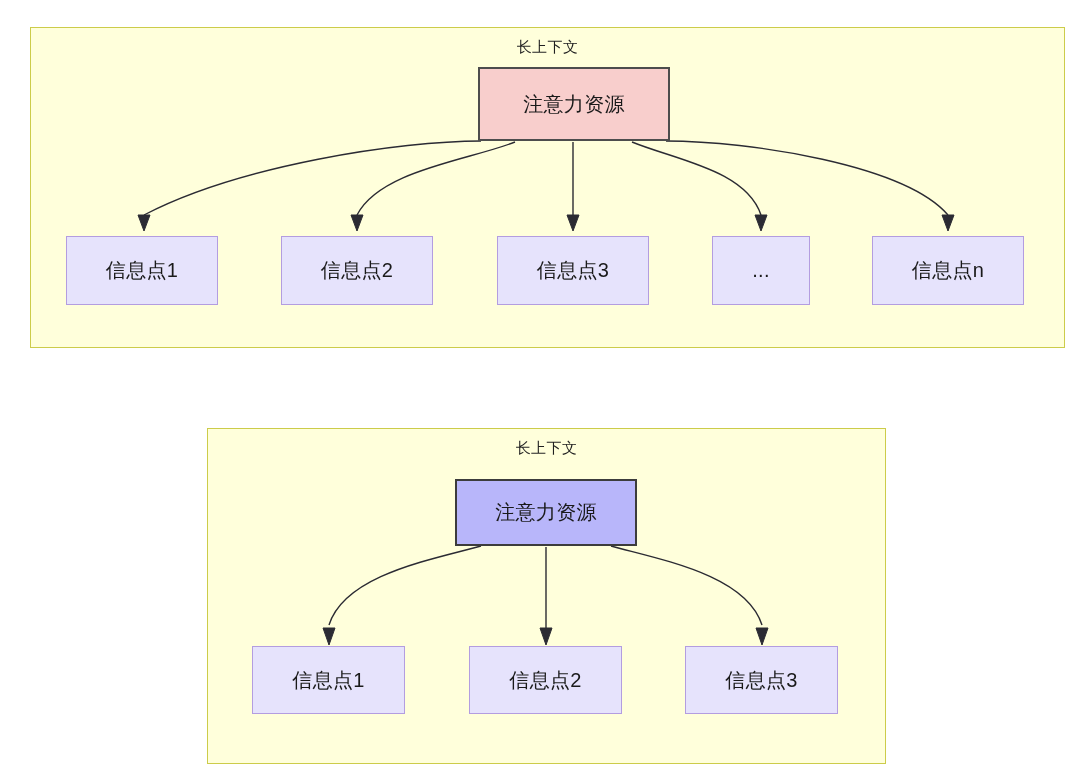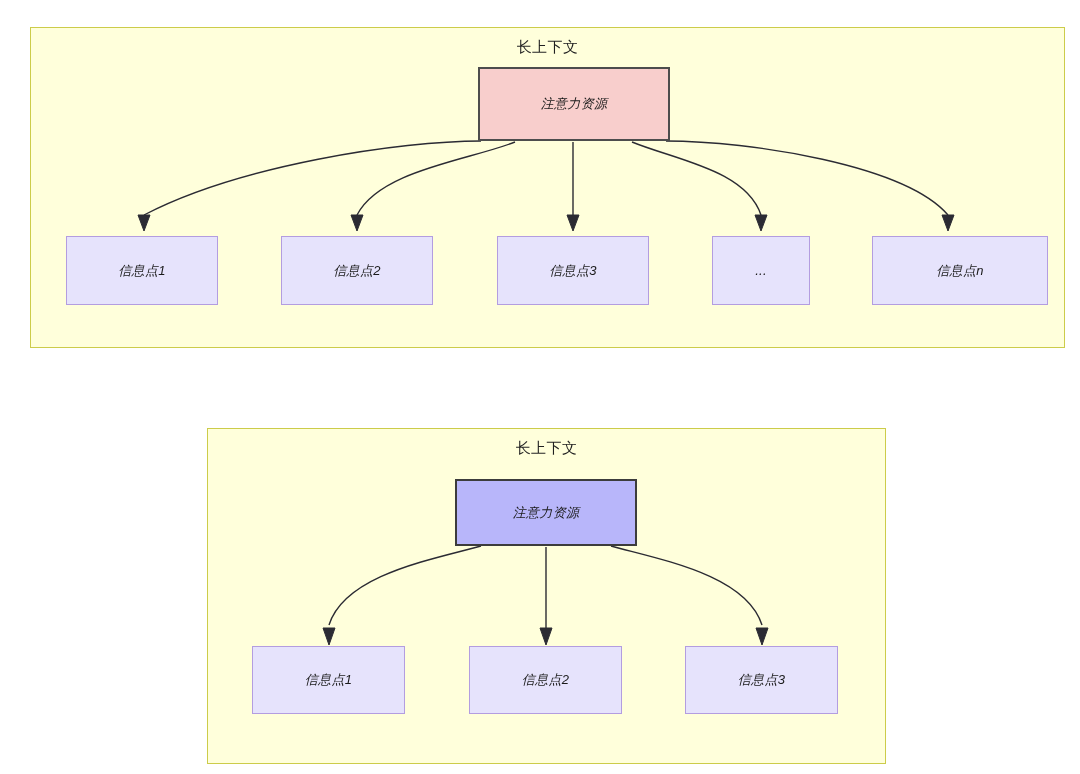--- a/index.html
+++ b/index.html
@@ -36,24 +36,23 @@
     font-size: 15px;
     color: #1f1f1f;
     letter-spacing: .4px;
   }
   .node {
     position: absolute;
     box-sizing: border-box;
     display: flex;
     align-items: center;
     justify-content: center;
-    font-size: 13px;
+    font-size: 20px;
     color: #1a1a1a;
     letter-spacing: .3px;
-    font-style: italic;
   }
   .node-attn-pink {
     background: #F8CECC;
     border: 2.2px solid #4D4D4D;
   }
   .node-attn-blue {
     background: #B8B6FA;
     border: 2.2px solid #3C3C3C;
   }
   .node-info {
@@ -120,21 +119,21 @@
   </div>
 
   <div class="node node-info" style="left:497px; top:236px; width:152px; height:69px;">
     <span>信息点3</span>
   </div>
 
   <div class="node node-info" style="left:712px; top:236px; width:98px; height:69px;">
     <span>...</span>
   </div>
 
-  <div class="node node-info" style="left:872px; top:236px; width:176px; height:69px;">
+  <div class="node node-info" style="left:872px; top:236px; width:152px; height:69px;">
     <span>信息点n</span>
   </div>
 
   <div class="group-box" style="left:207px; top:428px; width:679px; height:336px;">
     <div class="group-title">长上下文</div>
   </div>
 
   <svg class="edges" viewBox="0 0 1080 774">
     <path d="M 481 546 C 430 560 345 575 329 625"></path>
     <polygon points="329,645 323,628 335,628"></polygon>

